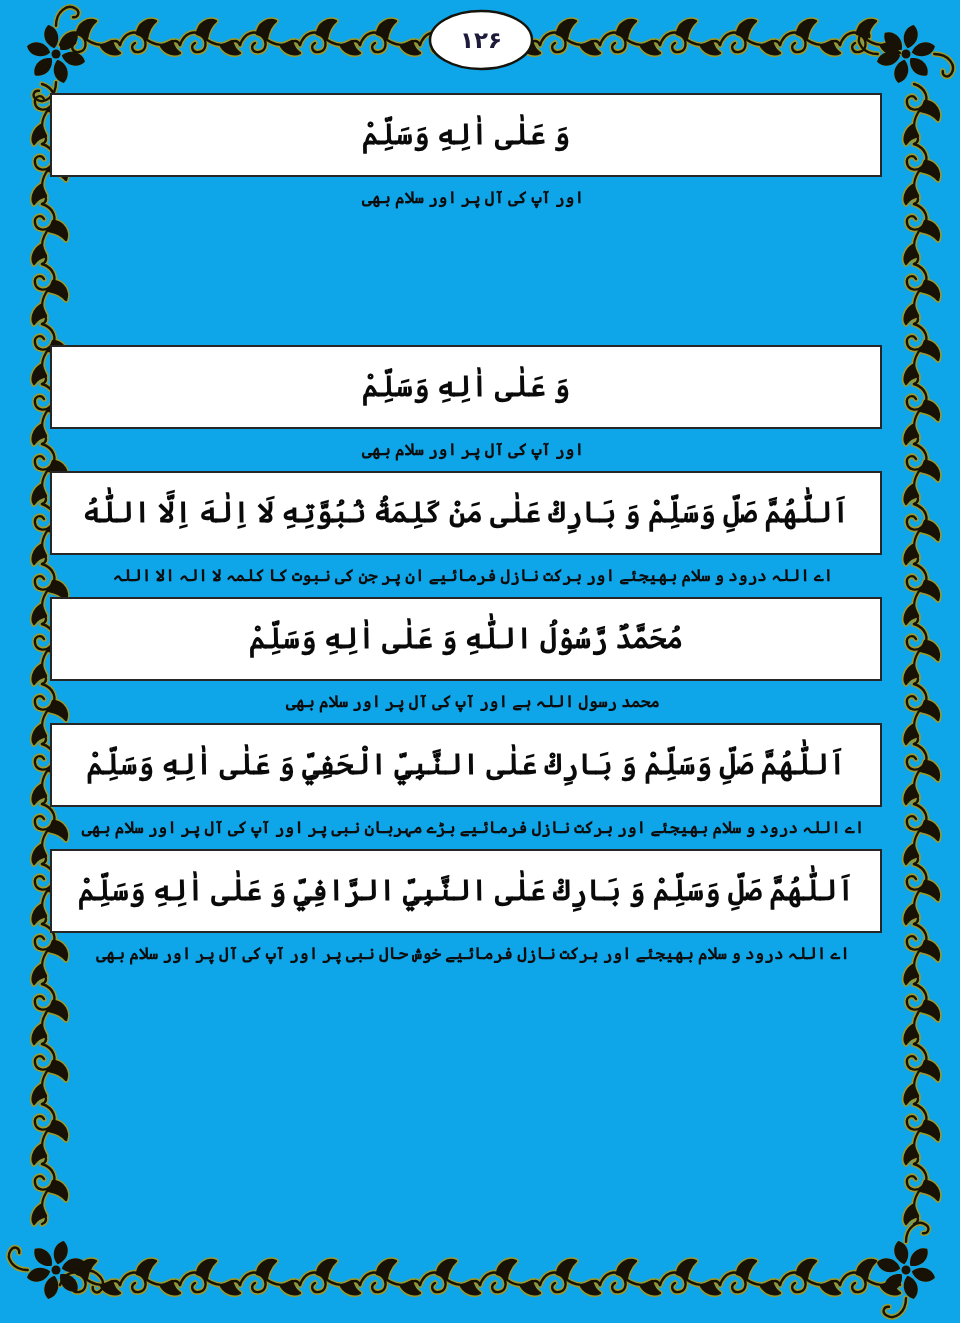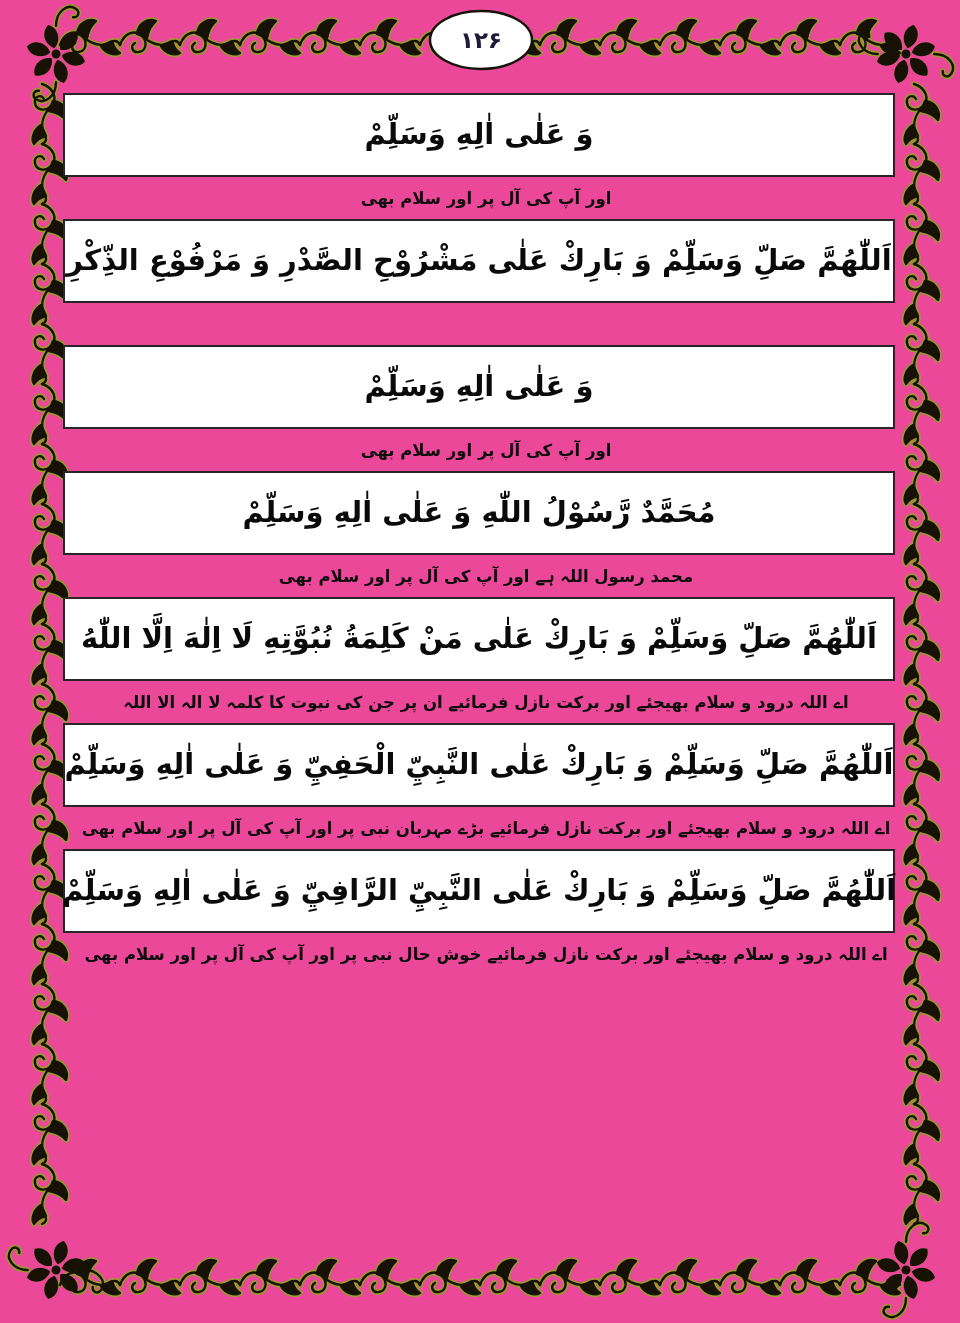--- a/index.html
+++ b/index.html
@@ -5,21 +5,21 @@
   html, body {
     margin: 0;
     padding: 0;
     background: #ffffff;
     font-family: "DejaVu Sans", sans-serif;
   }
   .page {
     position: relative;
     width: 960px;
     height: 1323px;
-    background: #ec4899;
+    background: #0ea5e9;
     overflow: hidden;
     margin: 0 auto;
   }
   .frame-svg {
     position: absolute;
     left: 0;
     top: 0;
     width: 960px;
     height: 1323px;
     pointer-events: none;
@@ -33,23 +33,24 @@
     display: flex;
     align-items: center;
     justify-content: center;
     font-size: 23px;
     font-weight: bold;
     color: #1d1a3a;
     letter-spacing: 2px;
   }
   .content {
     position: absolute;
-    left: 63px;
+    left: 50px;
     top: 93px;
     width: 832px;
+    font-family: Liberation Serif, serif;
   }
   .section {
     height: 126px;
   }
   .abox {
     box-sizing: border-box;
     height: 84px;
     border: 2px solid #262626;
     background: #ffffff;
     display: flex;
@@ -183,44 +184,41 @@
   <div class="content">
 
     <section class="section">
       <div class="abox">
         <div class="arabic">وَ عَلٰى اٰلِهِ وَسَلِّمْ</div>
       </div>
       <div class="caption">اور آپ کی آل پر اور سلام بھی</div>
     </section>
 
     <section class="section">
-      <div class="abox">
-        <div class="arabic">اَللّٰهُمَّ صَلِّ وَسَلِّمْ وَ بَارِكْ عَلٰى مَشْرُوْحِ الصَّدْرِ وَ مَرْفُوْعِ الذِّكْرِ</div>
-      </div>
     </section>
 
     <section class="section">
       <div class="abox">
         <div class="arabic">وَ عَلٰى اٰلِهِ وَسَلِّمْ</div>
       </div>
       <div class="caption">اور آپ کی آل پر اور سلام بھی</div>
     </section>
 
     <section class="section">
       <div class="abox">
+        <div class="arabic">اَللّٰهُمَّ صَلِّ وَسَلِّمْ وَ بَارِكْ عَلٰى مَنْ كَلِمَةُ نُبُوَّتِهِ لَا اِلٰهَ اِلَّا اللّٰهُ</div>
+      </div>
+      <div class="caption">اے اللہ درود و سلام بھیجئے اور برکت نازل فرمائیے ان پر جن کی نبوت کا کلمہ لا الہ الا اللہ</div>
+    </section>
+
+    <section class="section">
+      <div class="abox">
         <div class="arabic">مُحَمَّدٌ رَّسُوْلُ اللّٰهِ وَ عَلٰى اٰلِهِ وَسَلِّمْ</div>
       </div>
       <div class="caption">محمد رسول اللہ ہے اور آپ کی آل پر اور سلام بھی</div>
-    </section>
-
-    <section class="section">
-      <div class="abox">
-        <div class="arabic">اَللّٰهُمَّ صَلِّ وَسَلِّمْ وَ بَارِكْ عَلٰى مَنْ كَلِمَةُ نُبُوَّتِهِ لَا اِلٰهَ اِلَّا اللّٰهُ</div>
-      </div>
-      <div class="caption">اے اللہ درود و سلام بھیجئے اور برکت نازل فرمائیے ان پر جن کی نبوت کا کلمہ لا الہ الا اللہ</div>
     </section>
 
     <section class="section">
       <div class="abox">
         <div class="arabic">اَللّٰهُمَّ صَلِّ وَسَلِّمْ وَ بَارِكْ عَلٰى النَّبِيِّ الْحَفِيِّ وَ عَلٰى اٰلِهِ وَسَلِّمْ</div>
       </div>
       <div class="caption">اے اللہ درود و سلام بھیجئے اور برکت نازل فرمائیے بڑے مہربان نبی پر اور آپ کی آل پر اور سلام بھی</div>
     </section>
 
     <section class="section">

